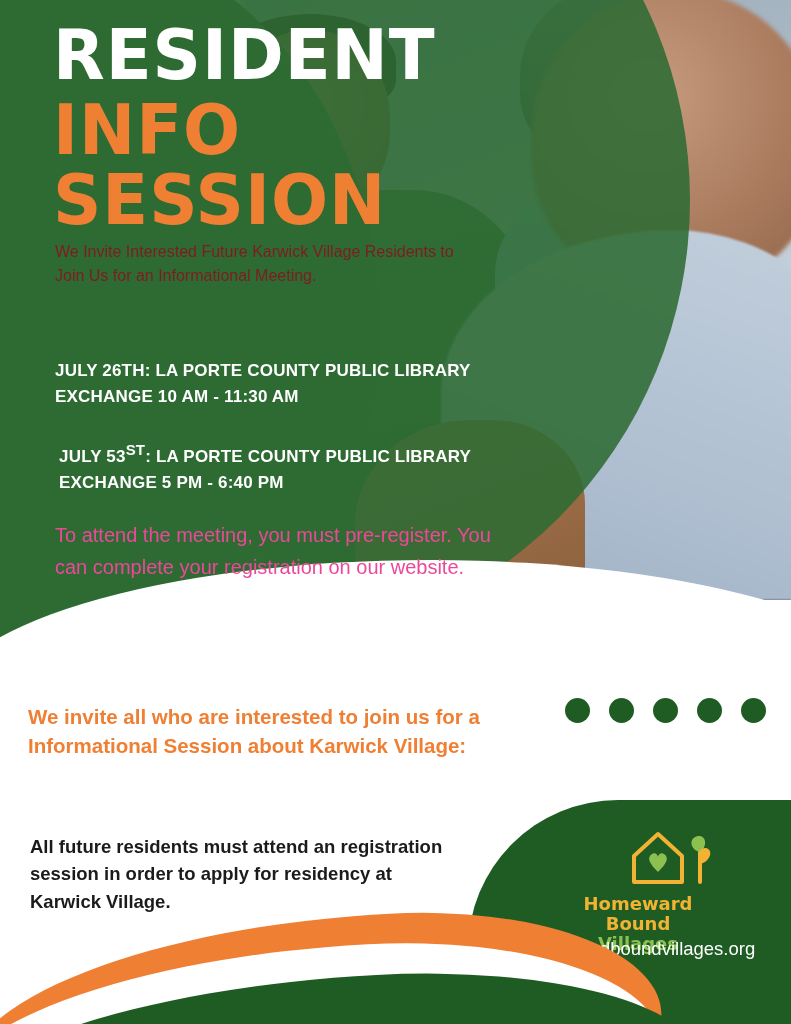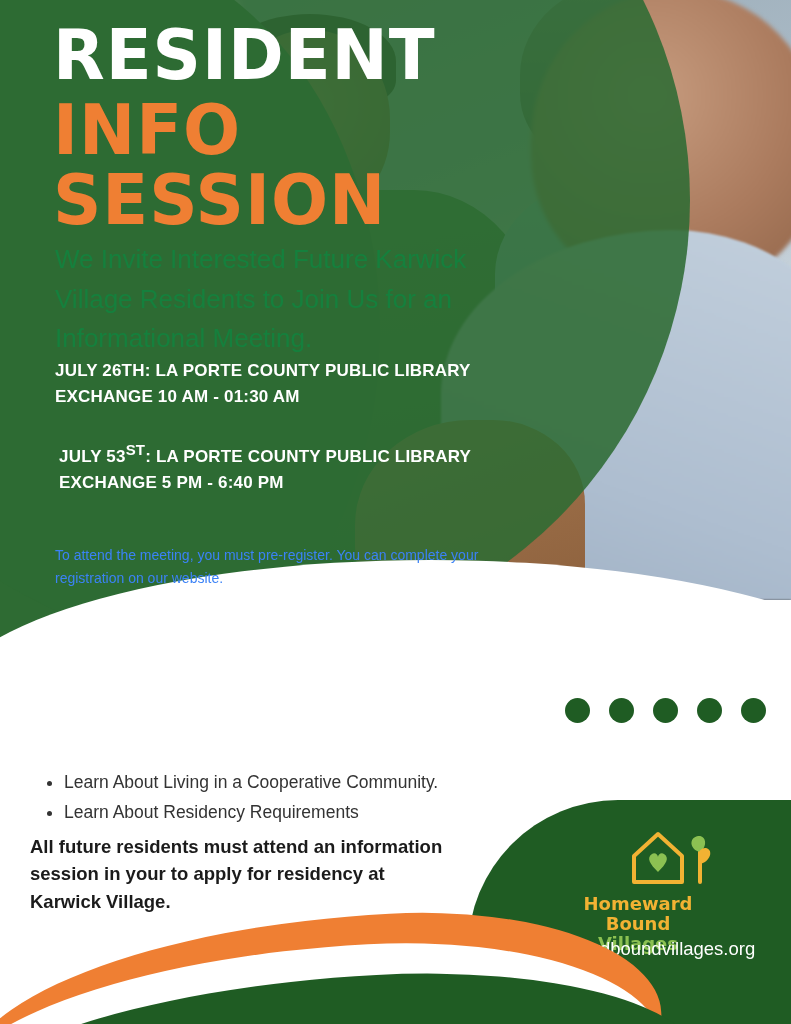--- a/index.html
+++ b/index.html
@@ -195,46 +195,46 @@
     text-transform: uppercase;
     margin-top: 6px;
     transform: scaleX(0.96);
     transform-origin: left center;
   }
 
   .intro {
     position: absolute;
     left: 55px; top: 240px;
     width: 420px;
-    color: #15803d;
-    font-size: 26px;
+    color: #7f1d1d;
+    font-size: 16px;
     line-height: 1.52;
     font-family: "Liberation Sans", sans-serif;
   }
 
   .sess {
     position: absolute;
     left: 55px;
     width: 500px;
     color: #ffffff;
     font-weight: 700;
     font-size: 17px;
     line-height: 1.55;
     letter-spacing: 0.2px;
   }
   .sess.one { top: 358px; }
   .sess.two { top: 438px; padding-left: 4px; }
   .sess sup { font-size: 15px; vertical-align: super; }
 
   .note {
     position: absolute;
-    left: 55px; top: 544px;
+    left: 55px; top: 519px;
     width: 440px;
-    color: #3b82f6;
-    font-size: 14px;
+    color: #ec4899;
+    font-size: 20px;
     line-height: 1.62;
   }
 
   
   .sub-head {
     position: absolute;
     left: 28px; top: 703px;
     width: 520px;
     color: #ef7f33;
     font-weight: 700;
@@ -367,36 +367,33 @@
   <div class="white-right-mask"></div>
 
   <div class="headline">
     <div class="l1">RESIDENT</div>
     <div class="l2">INFO SESSION</div>
   </div>
 
   <div class="intro">We Invite Interested Future Karwick Village Residents to Join Us for an Informational Meeting.</div>
 
   <div class="sess one">
-    <span>JULY 26TH: LA PORTE COUNTY PUBLIC LIBRARY EXCHANGE 10 AM - 01:30 AM</span>
+    <span>JULY 26TH: LA PORTE COUNTY PUBLIC LIBRARY EXCHANGE 10 AM - 11:30 AM</span>
   </div>
 
   <div class="sess two">
     <span>JULY 53</span><sup>ST</sup><span>: LA PORTE COUNTY PUBLIC LIBRARY EXCHANGE 5 PM - 6:40 PM</span>
   </div>
 
   <div class="note">To attend the meeting, you must pre-register. You can complete your registration on our website.</div>
 
-
-  <ul class="bullets">
-    <li>Learn About Living in a Cooperative Community.</li>
-    <li>Learn About Residency Requirements</li>
-  </ul>
-
-  <div class="must">All future residents must attend an information session in your to apply for residency at Karwick Village.</div>
+  <div class="sub-head">We invite all who are interested to join us for a Informational Session about Karwick Village:</div>
+
+
+  <div class="must">All future residents must attend an registration session in order to apply for residency at Karwick Village.</div>
 
   <div class="dots">
     <span></span>
     <span></span>
     <span></span>
     <span></span>
     <span></span>
   </div>
 
   <div class="logo-panel">

